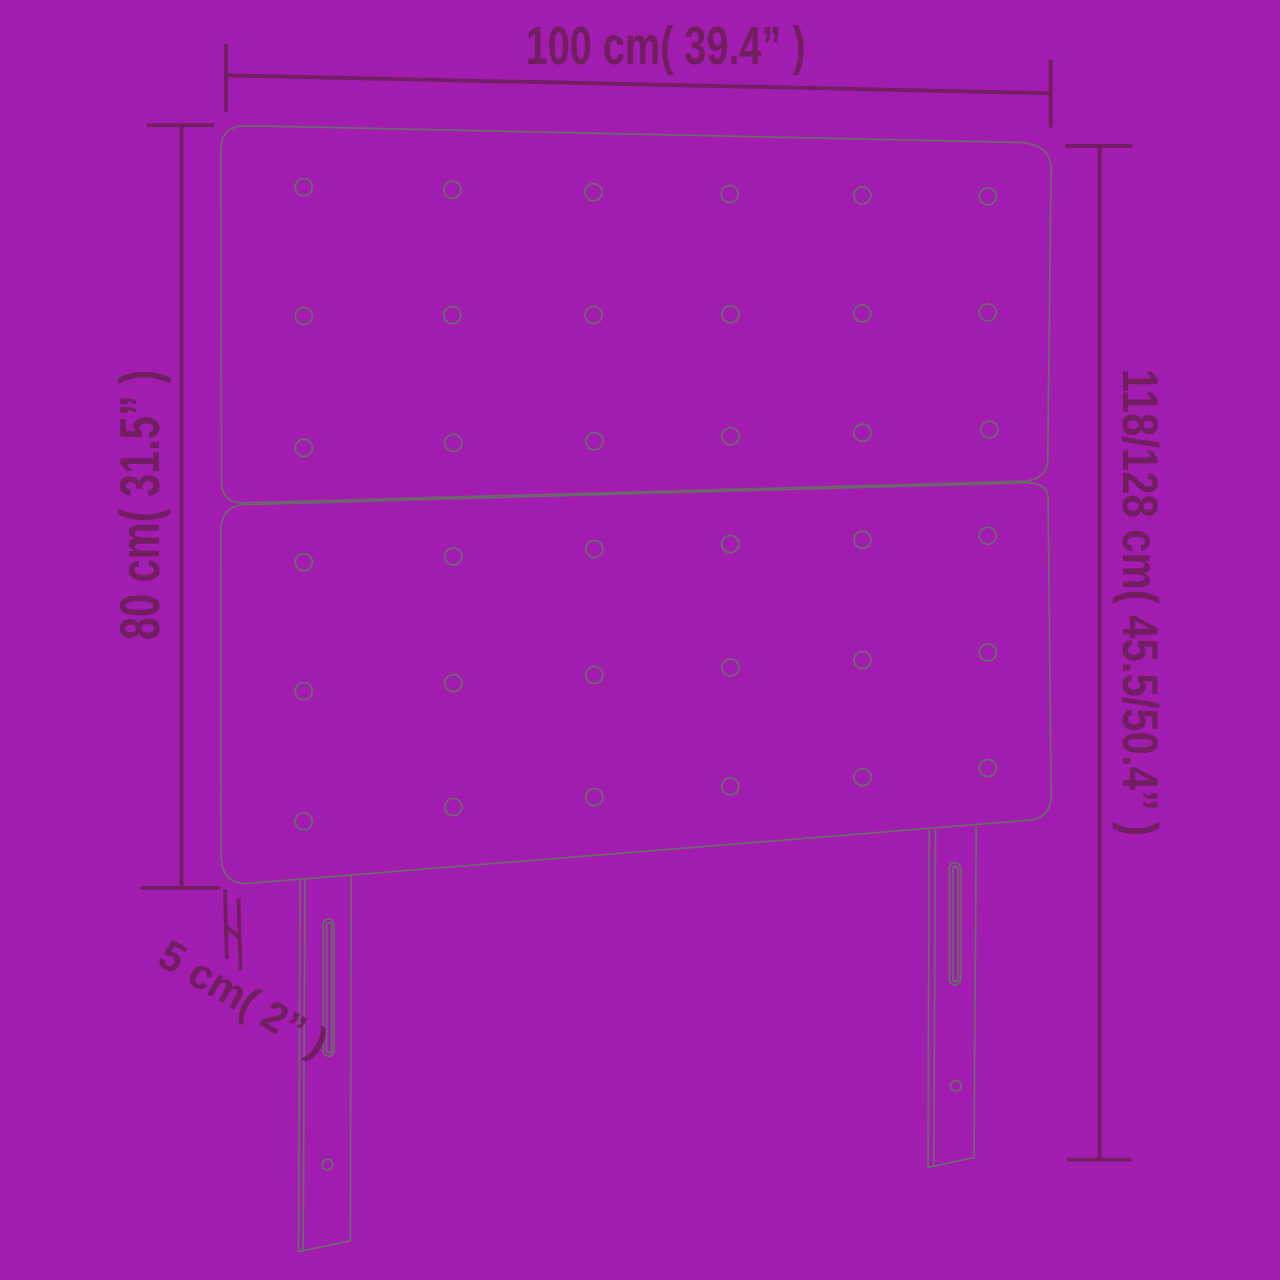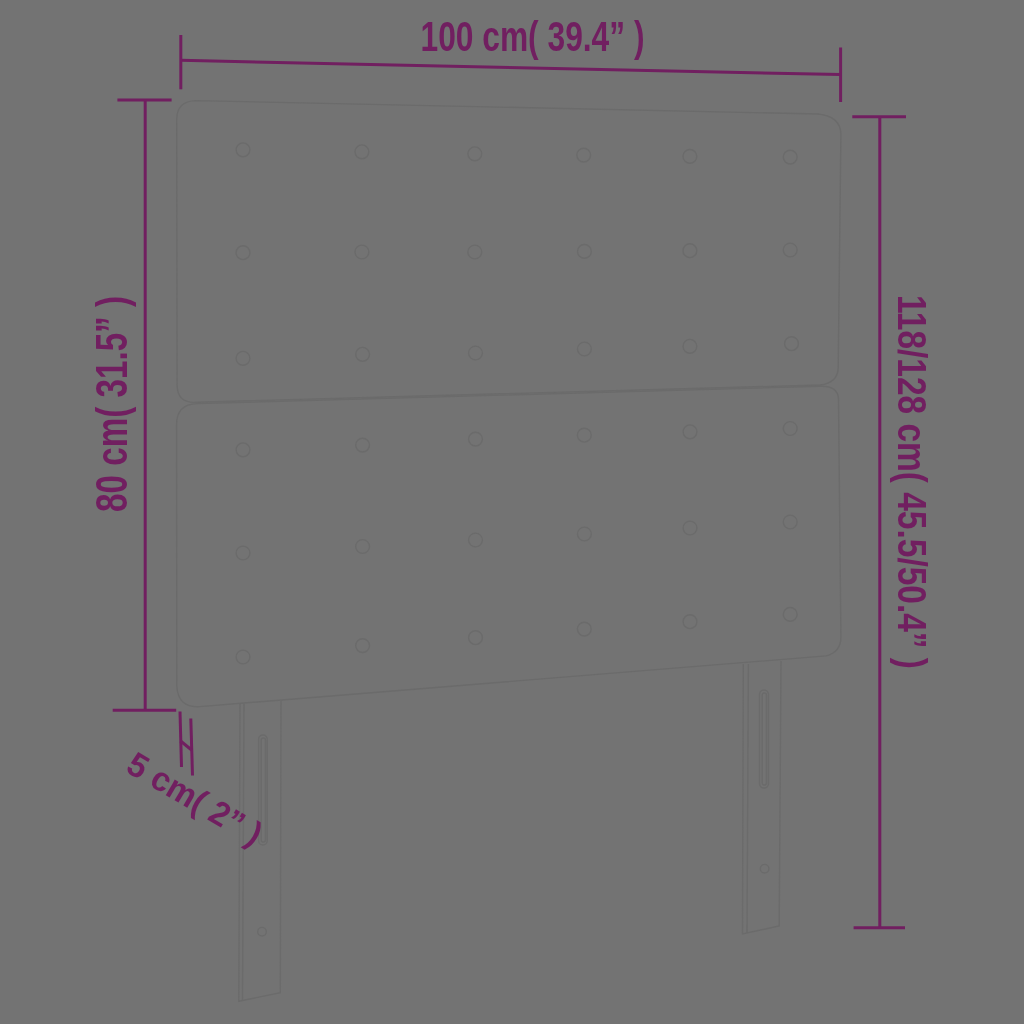--- a/index.html
+++ b/index.html
@@ -1,16 +1,16 @@
 <!DOCTYPE html>
 <html><head>
 <meta charset="utf-8">
 <style>
   html,body{margin:0;padding:0;background:#ffffff;}
-  .wrap{width:1024px;height:1024px;position:relative;overflow:hidden;background:#737373;}
+  .wrap{width:1024px;height:1024px;position:relative;overflow:hidden;background:#a21caf;}
   text{font-family:"Liberation Sans", sans-serif;font-weight:bold;fill:#711f60;}
 </style>
 </head>
 <body>
 <div class="wrap">
 <svg width="1024" height="1024" viewBox="0 0 1024 1024" xmlns="http://www.w3.org/2000/svg">
   <g fill="none" stroke="#6b6b6b" stroke-width="1.4">
 
     <path d="M 196,100.6 L 818,114.0 Q 840.5,116.5 840.9,134 L 838.2,368 Q 837.7,383 820,385 L 197,402.2 Q 177.3,403.9 177.1,385 L 176.7,120 Q 176.5,101 196,100.6 Z"></path>
 

